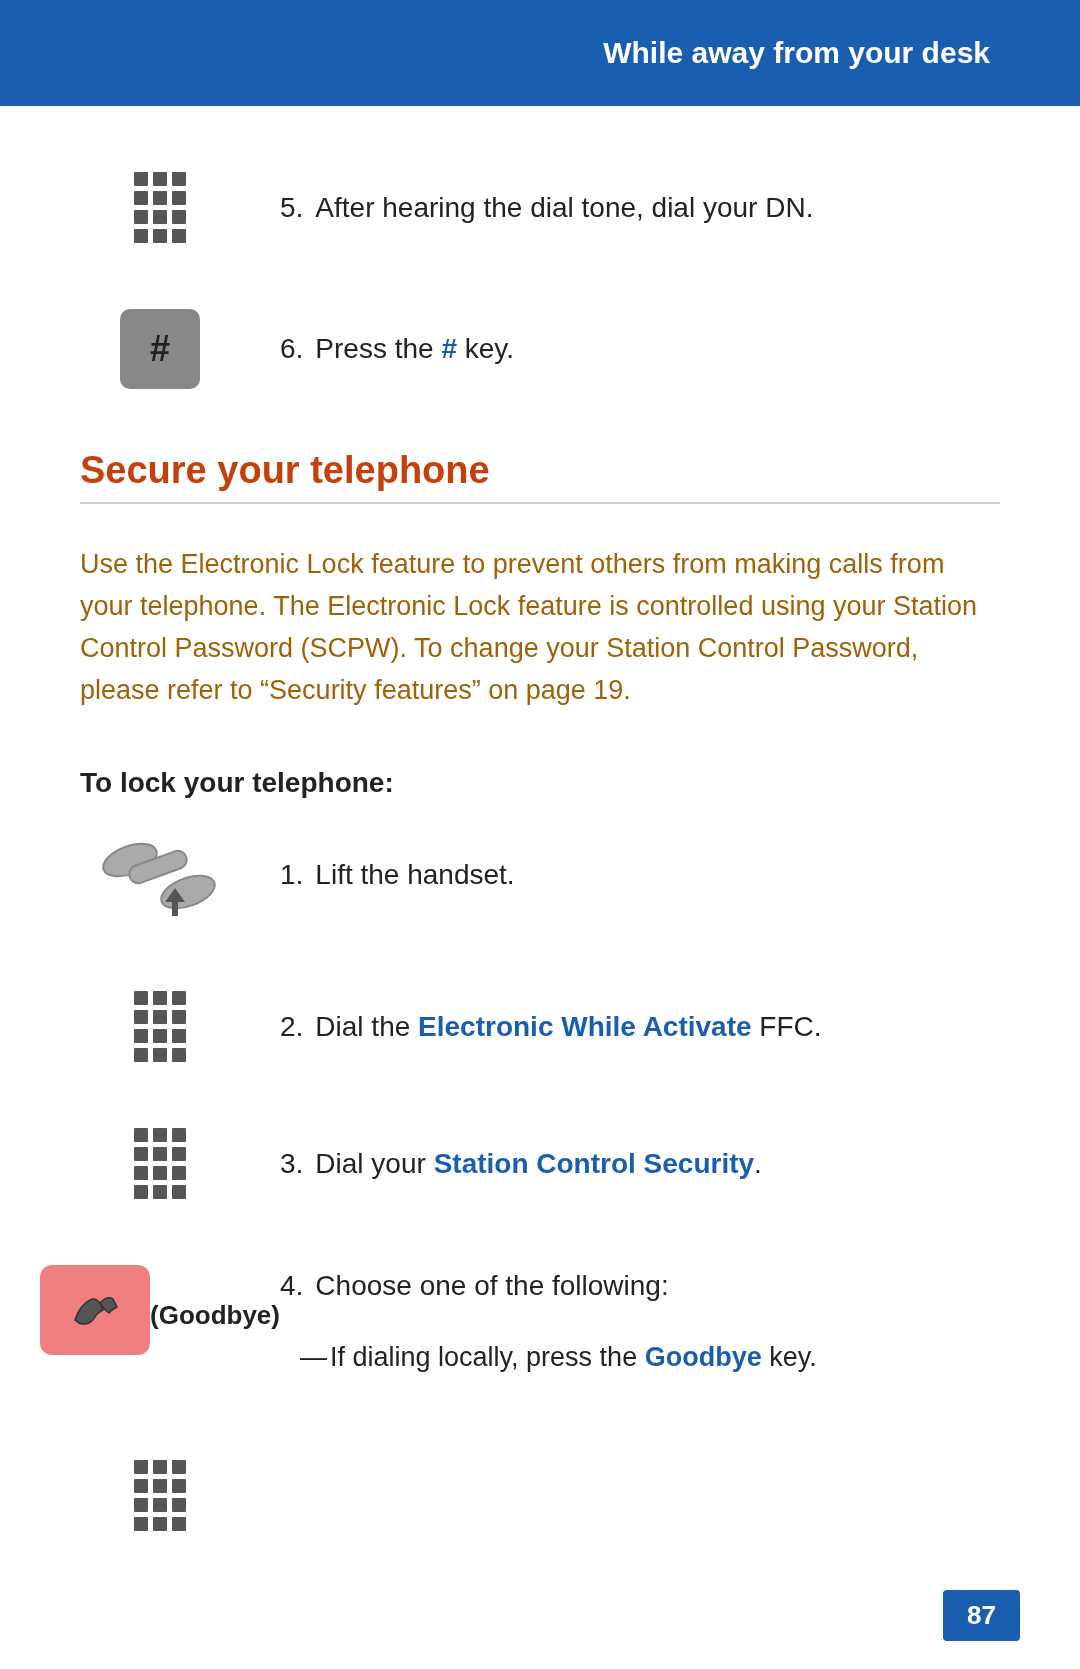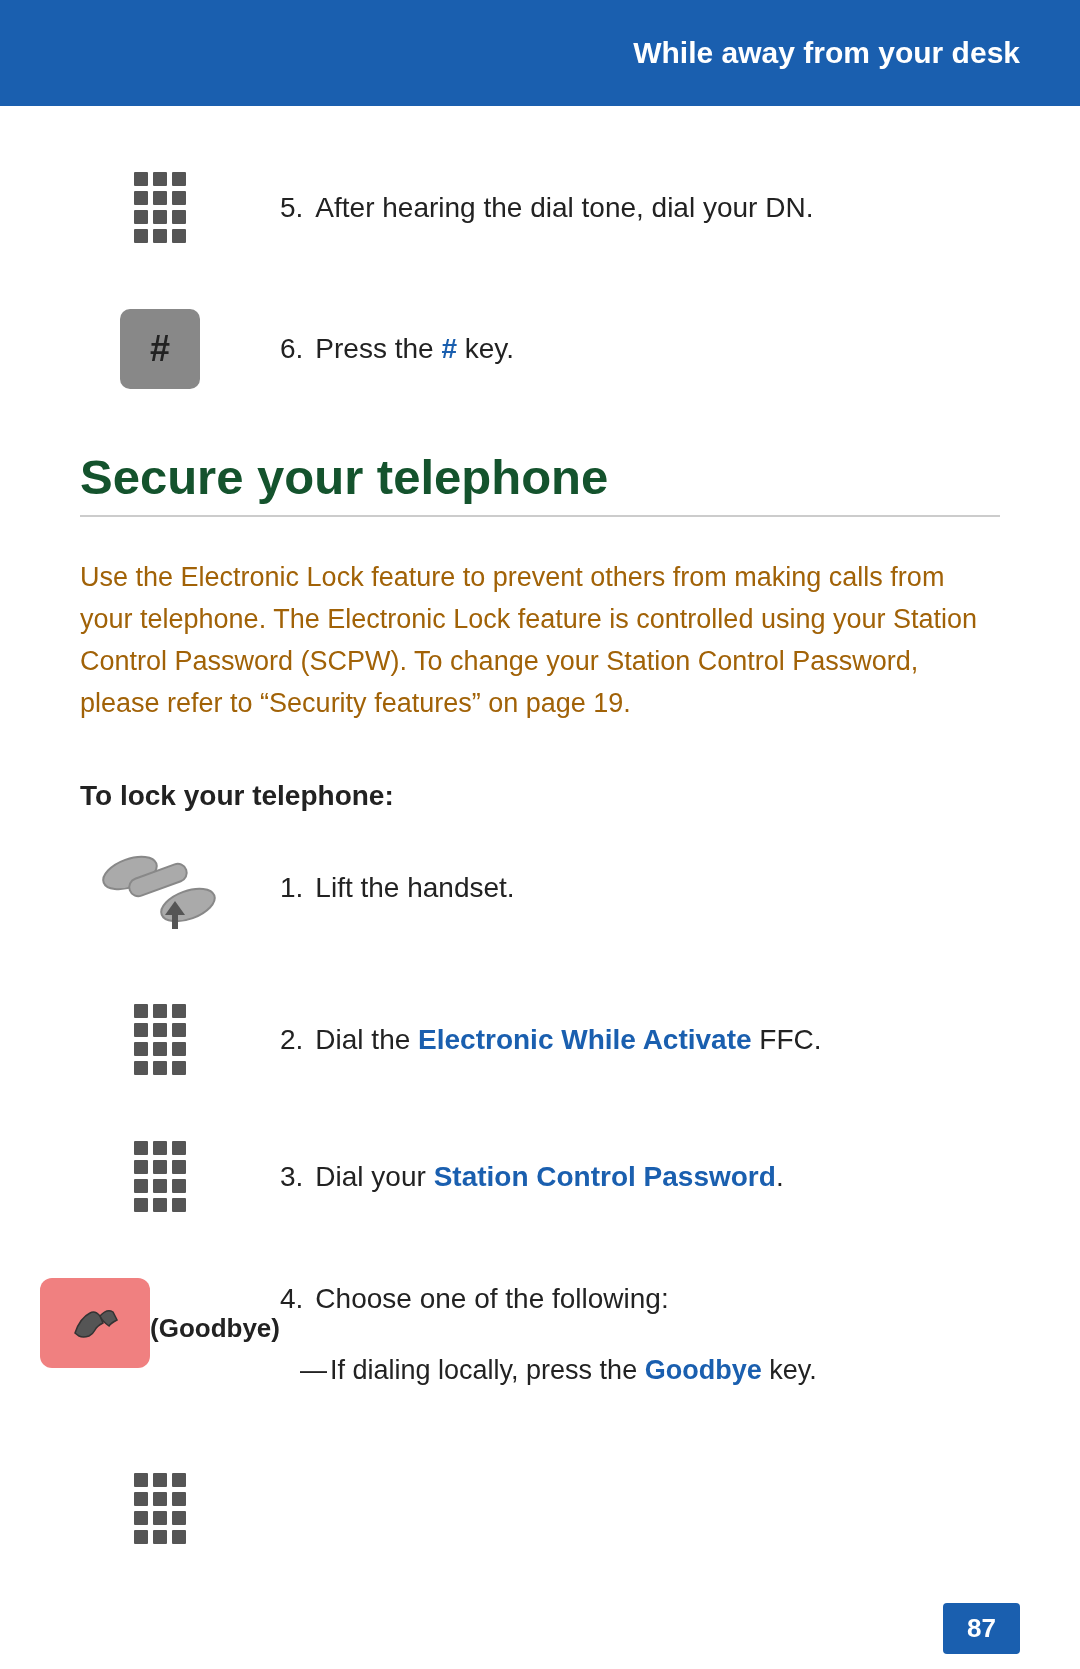--- a/index.html
+++ b/index.html
@@ -18,21 +18,21 @@
       position: relative;
     }
 
     .header-bar {
       background: #1a5faf;
       height: 106px;
       width: 100%;
       display: flex;
       align-items: center;
       justify-content: flex-end;
-      padding-right: 60px;
+      padding-right: 90px;
     }
 
     .header-title {
       color: #ffffff;
       font-weight: bold;
       font-size: 30px;
     }
 
     .content {
       padding: 60px 80px 80px 80px;
@@ -86,22 +86,22 @@
       display: flex;
       align-items: center;
       justify-content: center;
       font-size: 36px;
       font-weight: bold;
       color: #222222;
     }
 
     
     .section-title {
-      color: #14532d;
-      font-size: 49px;
+      color: #c2410c;
+      font-size: 38px;
       font-weight: bold;
       margin-bottom: 10px;
       margin-top: 2px;
     }
 
     .section-divider {
       border: none;
       border-top: 2px solid #cccccc;
       margin-bottom: 40px;
     }
@@ -295,21 +295,21 @@
         <div class="keypad-dot"></div>
         <div class="keypad-dot"></div>
         <div class="keypad-dot"></div>
         <div class="keypad-dot"></div>
         <div class="keypad-dot"></div>
         <div class="keypad-dot"></div>
         <div class="keypad-dot"></div>
       </div>
     </div>
     <div class="step-text">
-      <span class="step-number">3.</span>Dial your <span class="blue-link">Station Control Password</span>.
+      <span class="step-number">3.</span>Dial your <span class="blue-link">Station Control Security</span>.
     </div>
   </div>
 
   <div class="step-row" style="align-items: flex-start;">
     <div class="step-icon">
       <div class="goodbye-btn-wrap">
         <div class="goodbye-btn">
 
           <svg width="60" height="50" viewBox="0 0 60 50">
             <path d="M10 35 Q15 20 25 15 Q30 12 35 18 L38 25 Q32 28 30 32 Q28 36 24 38 Q18 40 14 38 Z" fill="#555555" stroke="#333" stroke-width="1.5"></path>

